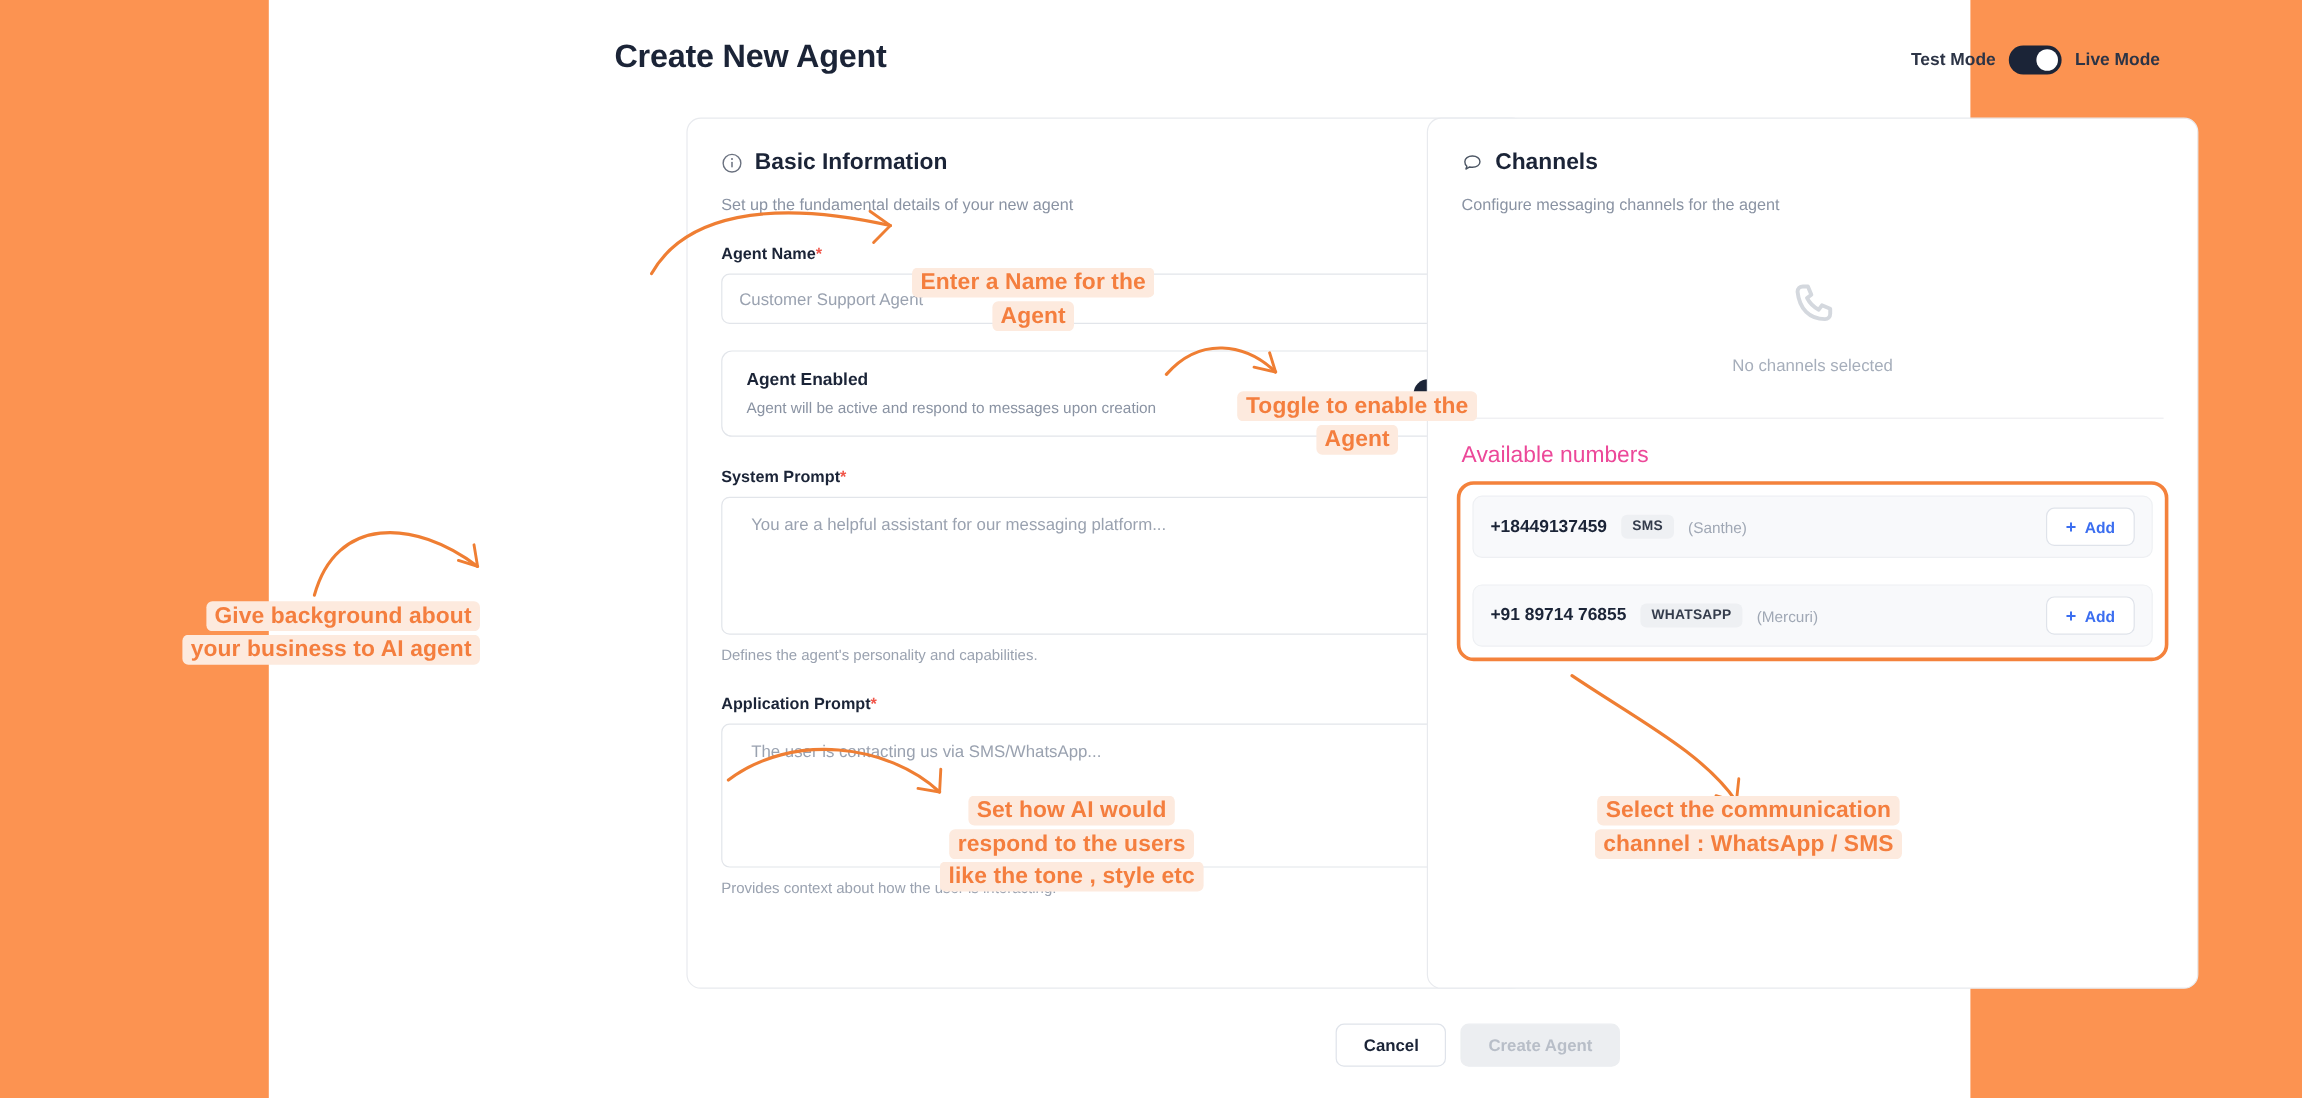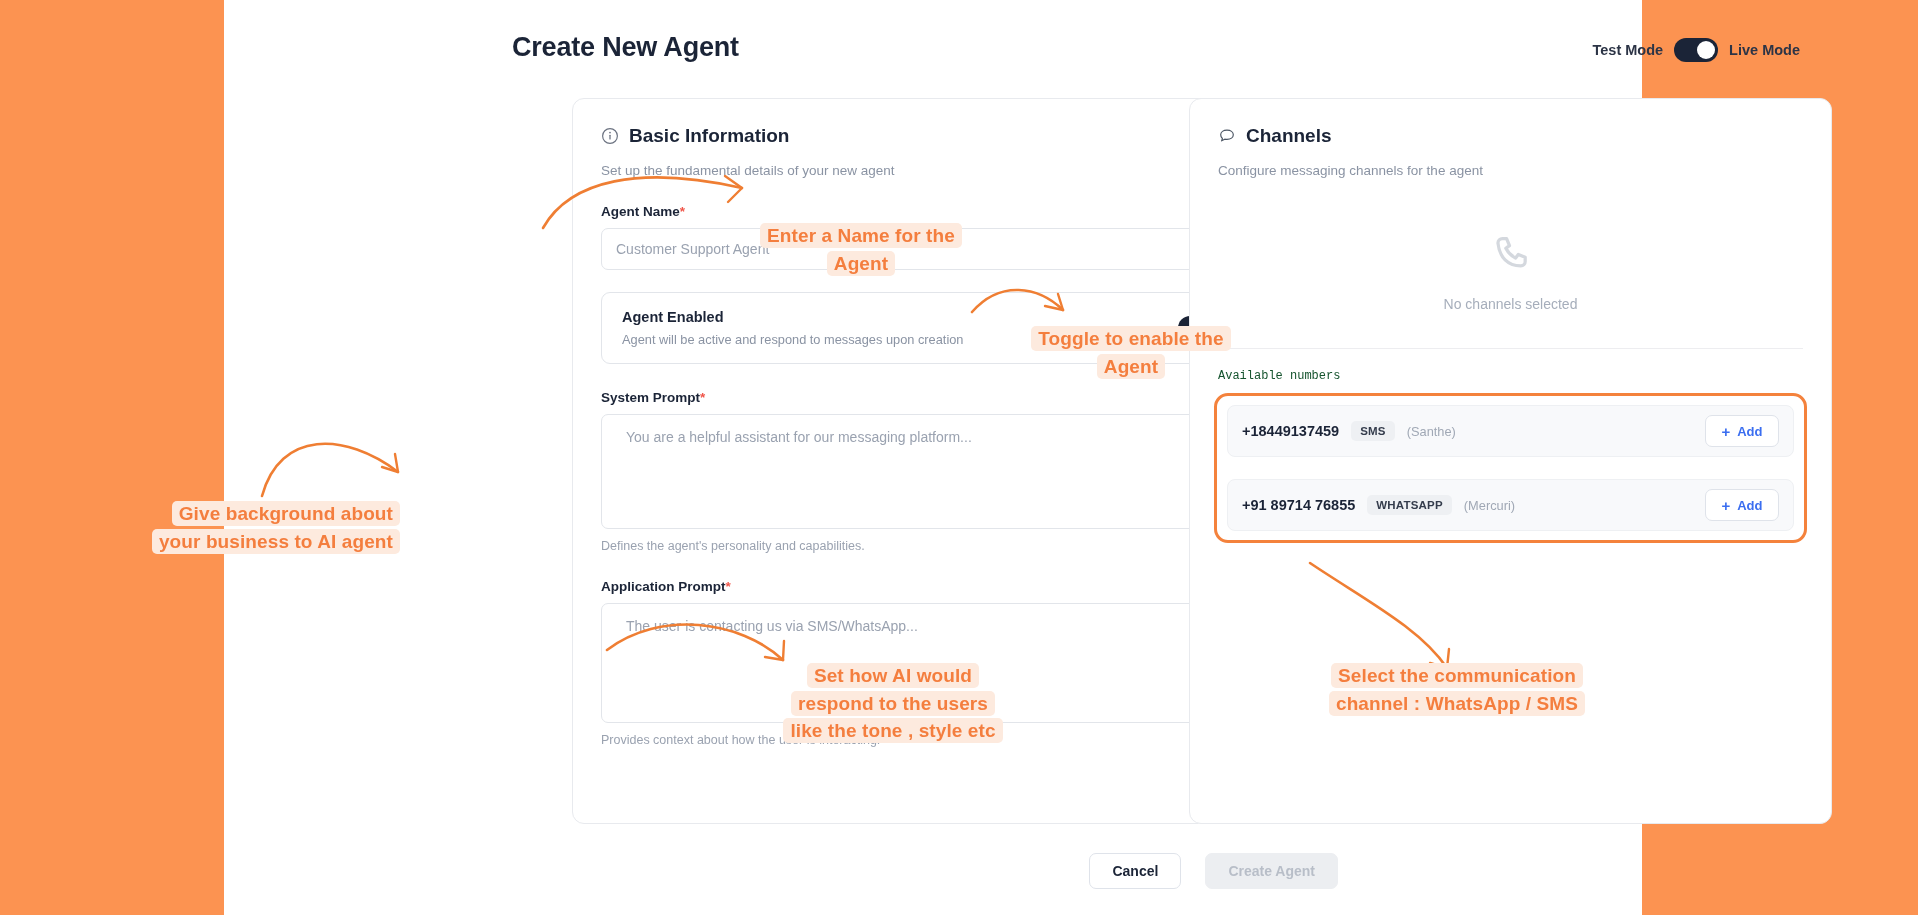--- a/index.html
+++ b/index.html
@@ -114,21 +114,21 @@
     display: flex; flex-direction: column; align-items: center;
     gap: 18px;
   }
   .empty-text { font-size: 14px; color: #a6aebb; }
   .divider {
     margin: 36px 28px 0 28px;
     height: 1px; background: #ededf0;
   }
   .avail-label {
     padding: 20px 28px 0 28px;
-    font-size: 12px; color: #14532d; font-family: Liberation Mono, monospace;
+    font-size: 19px; color: #ec4899;
   }
   .numbers-wrap {
     margin: 10px 24px 0 24px;
     border: 3px solid #f4823c;
     border-radius: 14px;
     padding: 9px 10px;
   }
   .number-row {
     background: #f8f9fb;
     border: 1px solid #eef0f3;
@@ -154,22 +154,22 @@
     height: 32px; min-width: 74px;
     display: flex; align-items: center; justify-content: center; gap: 7px;
     font-size: 13px; font-weight: bold; color: #3b6ef0;
     cursor: pointer;
   }
   .plus { font-size: 15px; line-height: 1; color: #3b6ef0; }
 
   
   .footer-actions {
     position: absolute;
-    right: 304px; top: 853px;
-    display: flex; gap: 24px;
+    right: 292px; top: 853px;
+    display: flex; gap: 12px;
   }
   .btn {
     height: 36px; border-radius: 7px;
     display: flex; align-items: center; justify-content: center;
     font-size: 14px; font-weight: bold;
     padding: 0 22px; cursor: pointer;
   }
   .btn-cancel { background:#fff; border:1px solid #dfe3ea; color:#1b2437; }
   .btn-create { background:#eceef1; border:1px solid #eceef1; color:#b8bec8; }
 

